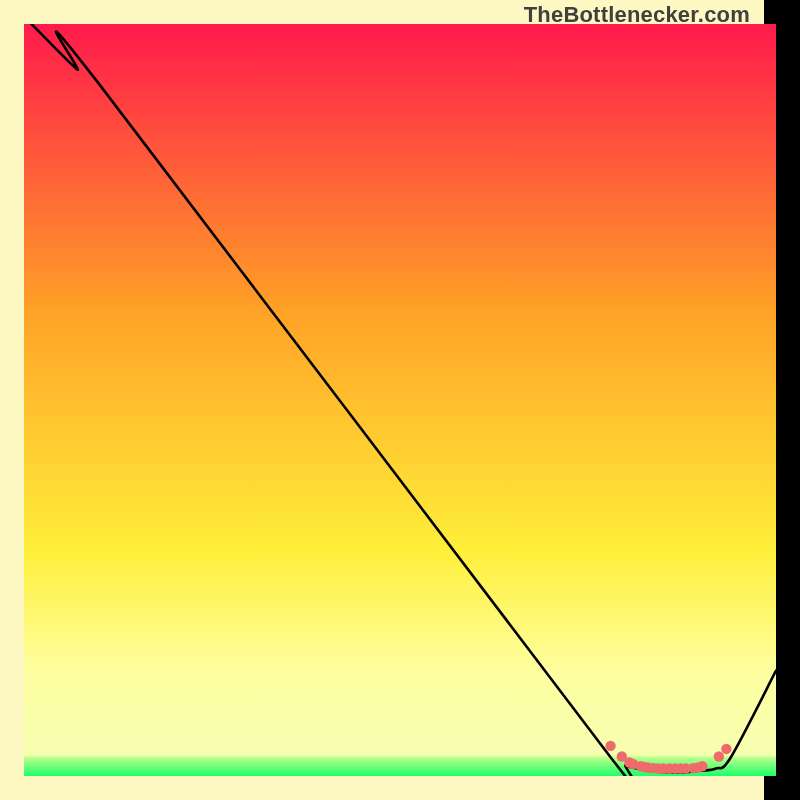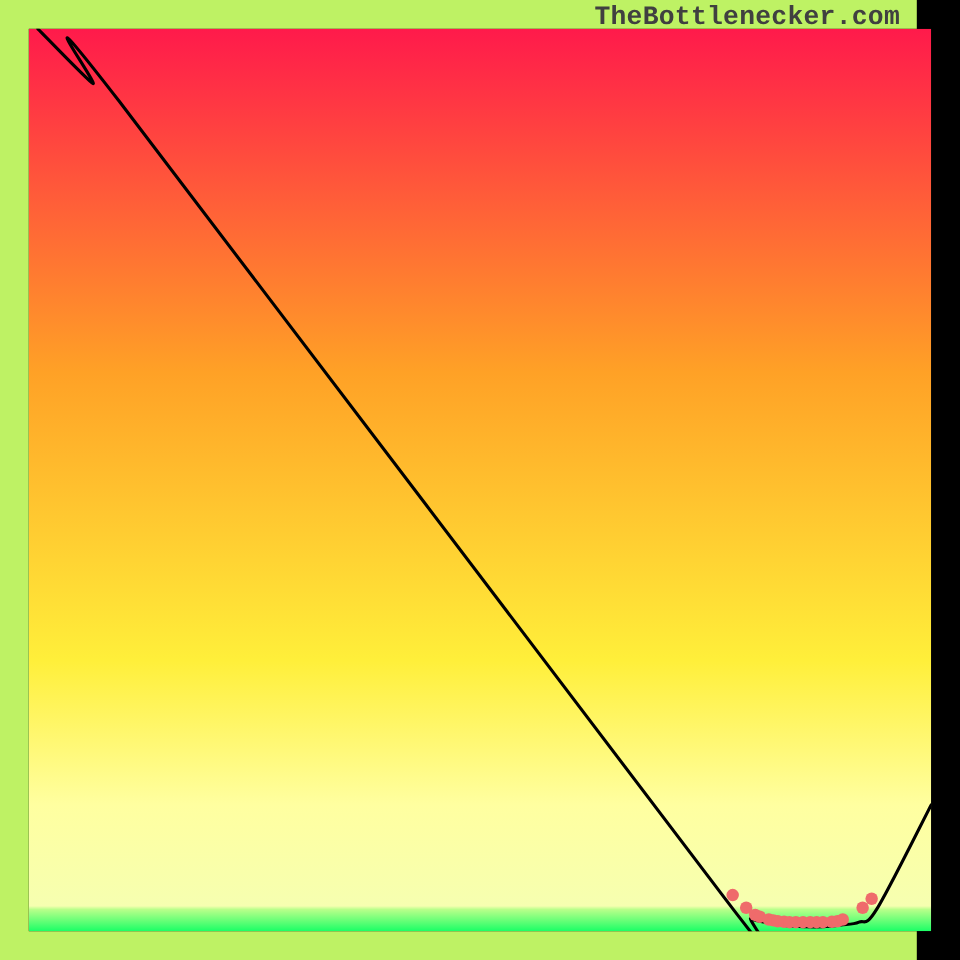--- a/index.html
+++ b/index.html
@@ -8,22 +8,21 @@
     width: 800px;
     height: 800px;
     background: #000;
     overflow: hidden;
     font-family: Arial, Helvetica, sans-serif;
   }
   .stage {
     position: relative;
     width: 764px;
     height: 800px;
-    background: #bef264;
-    font-family: Liberation Mono, monospace;
+    background: #fef9c3;
   }
   .watermark {
     position: absolute;
     top: 2px;
     right: 14px;
     color: #404040;
     font-size: 22px;
     font-weight: 600;
     letter-spacing: 0.2px;
     z-index: 5;

